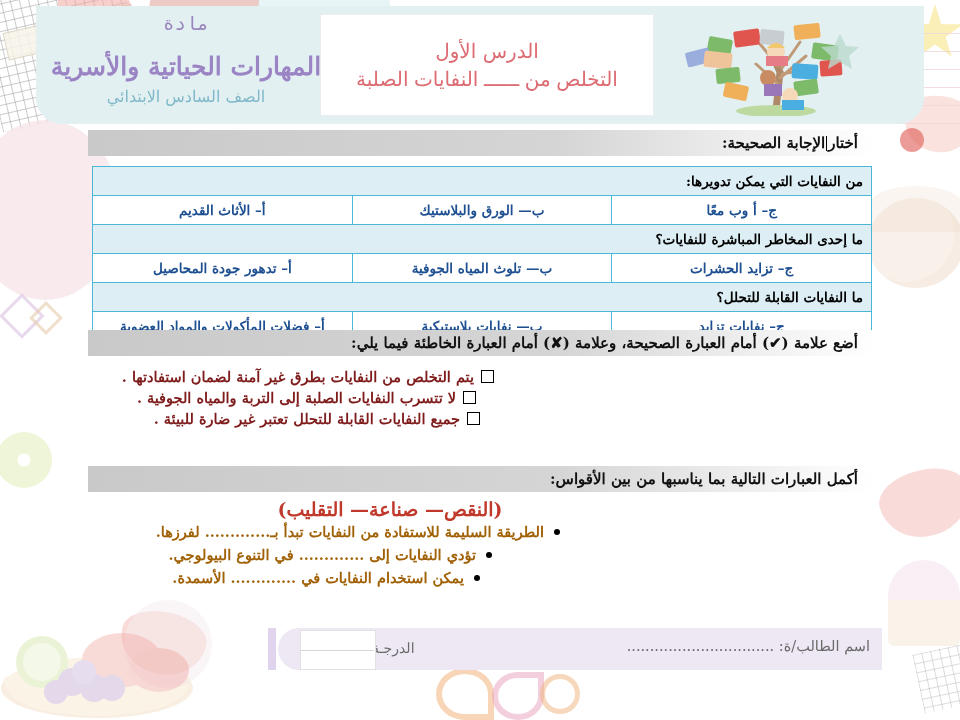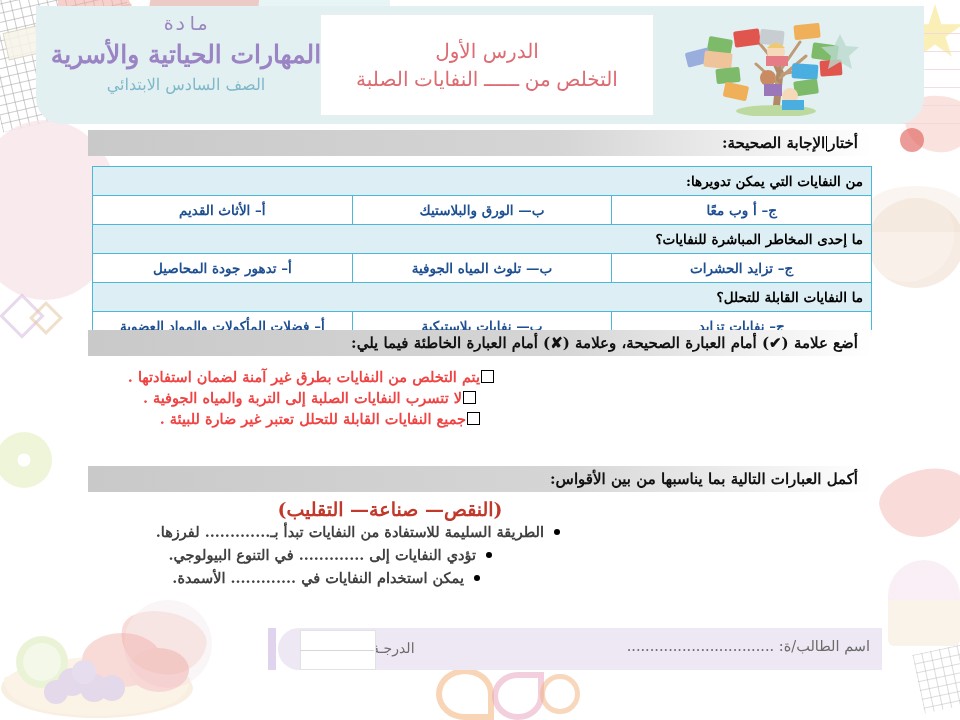--- a/index.html
+++ b/index.html
@@ -188,21 +188,21 @@
     font-family: Liberation Mono, monospace;
     font-size: 19px;
     color: #9a86bf;
     margin-top: 4px;
     letter-spacing: .5px;
   }
   .subject-title {
     font-family: "DejaVu Serif", serif;
     font-size: 25px;
     color: #9b84c4;
-    margin-top: 4px;
+    margin-top: 16px;
     font-weight: 700;
   }
   .subject-grade {
     font-family: "DejaVu Serif", serif;
     font-size: 16px;
     color: #7fb8c9;
     margin-top: 6px;
   }
   .lesson-card {
     position: absolute;
@@ -291,25 +291,25 @@
   .tf-list {
     position: absolute;
     left: 120px; top: 366px;
     width: 752px;
     font-family: "DejaVu Serif", serif;
   }
   .tf-row {
     display: flex;
     align-items: center;
     justify-content: flex-start;
-    gap: 1px;
+    gap: 7px;
     height: 21px;
     font-size: 14.5px;
     font-weight: 700;
-    color: #ef4444;
+    color: #7f1d1d;
     direction: rtl;
   }
   .tf-row.r1 { padding-right: 378px; }
   .tf-row.r2 { padding-right: 396px; }
   .tf-row.r3 { padding-right: 392px; }
   .tf-box {
     width: 11px; height: 11px;
     border: 1.4px solid #000;
     background: #fff;
     flex: 0 0 auto;
@@ -333,21 +333,21 @@
     font-family: "DejaVu Serif", serif;
   }
   .blank-row {
     display: flex;
     align-items: center;
     justify-content: flex-start;
     gap: 10px;
     height: 23px;
     font-size: 14.5px;
     font-weight: 700;
-    color: #404040;
+    color: #a16207;
     direction: rtl;
   }
   .blank-row.b1 { padding-right: 312px; }
   .blank-row.b2 { padding-right: 380px; }
   .blank-row.b3 { padding-right: 392px; }
   .bullet {
     width: 6px; height: 6px;
     border-radius: 50%;
     background: #000;
     flex: 0 0 auto;

